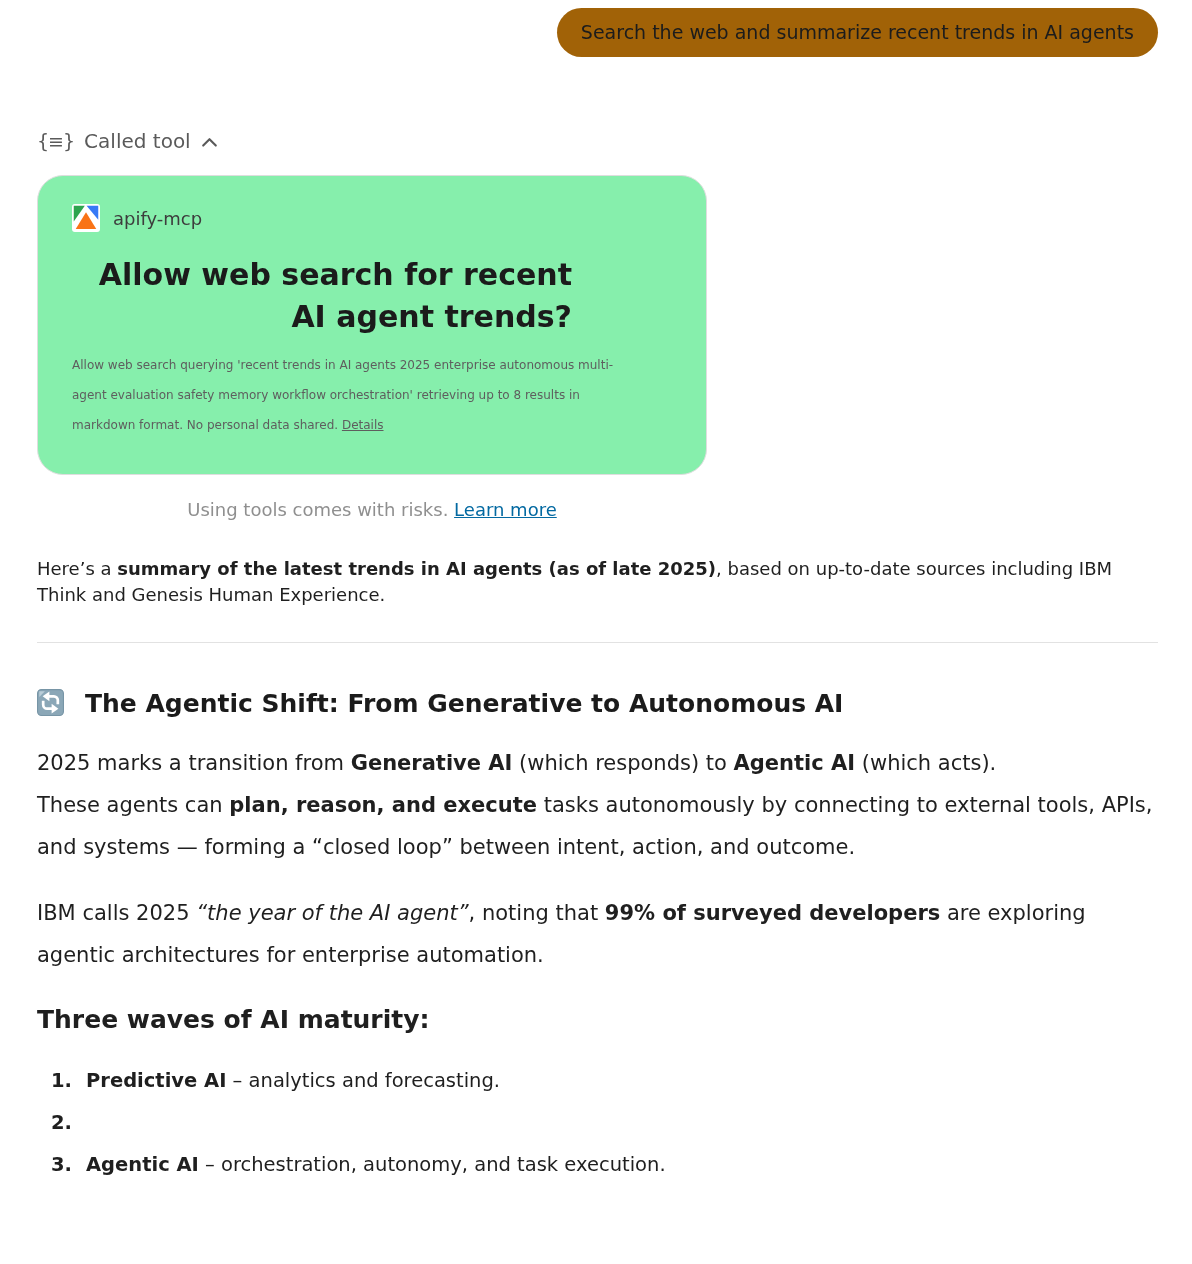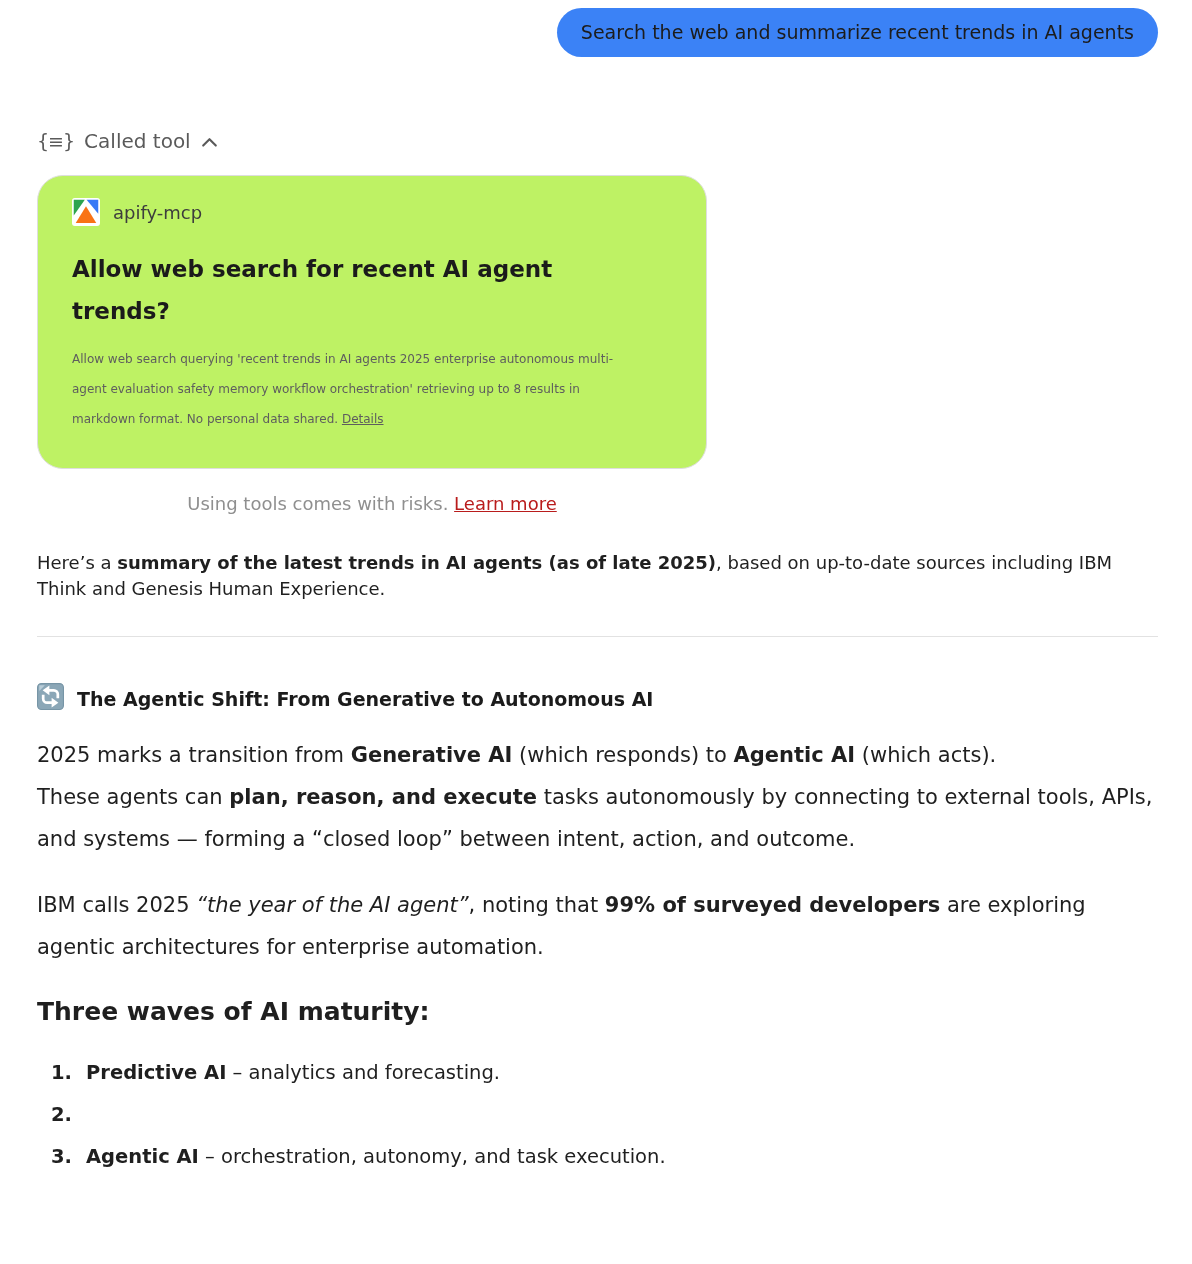--- a/index.html
+++ b/index.html
@@ -8,21 +8,21 @@
     width: 1192px;
     min-height: 1264px;
     font-family: "DejaVu Sans", "Liberation Sans", sans-serif;
     color: #1f1f1f;
   }
   .page { padding: 8px 34px 10px 37px; }
 
   
   .user-row { display: flex; justify-content: flex-end; }
   .user-bubble {
-    background: #3b82f6;
+    background: #a16207;
     border-radius: 25px;
     padding: 11px 24px;
     font-size: 19px;
     line-height: 27px;
     color: #1c1c1c;
     max-width: 900px;
   }
 
   
   .tool-header {
@@ -37,67 +37,68 @@
   }
   .braces { font-size: 19px; letter-spacing: -1px; color: #5a5a5a; }
   .chev { display: inline-flex; margin-top: 3px; }
 
   
   .tool-card {
     margin-top: 22px;
     width: 670px;
     border: 1px solid #dedede;
     border-radius: 26px;
-    background: #bef264;
-    padding: 22px 34px 34px;
+    background: #86efac;
+    padding: 28px 34px 34px;
   }
   .server-row { display: flex; align-items: center; gap: 13px; font-size: 18px; color: #3d3d3d; }
   .apify-logo { display: inline-flex; }
   .card-title {
     margin: 22px 0 0;
-    font-size: 23px;
+    font-size: 30px;
     font-weight: bold;
     line-height: 42px;
     max-width: 500px;
     color: #1b1b1b;
+    text-align: right;
   }
   .card-desc {
     margin: 12px 0 0;
     font-size: 12px;
     line-height: 30px;
     color: #5e5e5e;
     max-width: 562px;
   }
   .card-desc a { color: #5e5e5e; text-decoration: underline; cursor: pointer; }
 
   
   .risk-note {
     margin-top: 24px;
     width: 670px;
     text-align: center;
     color: #8f8f8f;
     font-size: 18px;
   }
-  .risk-note a { color: #b91c1c; text-decoration: underline; cursor: pointer; }
+  .risk-note a { color: #0369a1; text-decoration: underline; cursor: pointer; }
 
   
   .intro { margin-top: 36px; font-size: 18px; line-height: 26px; }
   b, .bold { font-weight: bold; }
   .italic { font-style: italic; }
 
   .divider { border: none; border-top: 1px solid #e2e2e2; margin: 34px 0 0; }
 
   .section-heading {
     margin: 46px 0 0;
-    font-size: 19px;
+    font-size: 25px;
     font-weight: bold;
     color: #1b1b1b;
     display: flex;
-    align-items: flex-end;
-    gap: 13px;
+    align-items: flex-start;
+    gap: 21px;
   }
   .emoji { display: inline-flex; flex-shrink: 0; }
 
   .para { margin-top: 24px; font-size: 21px; line-height: 42px; }
   .waves-heading { margin-top: 30px; font-size: 25px; font-weight: bold; line-height: 28px; }
   .waves-list { margin: 26px 0 0; padding: 0 0 0 14px; list-style: none; }
   .waves-list li { display: flex; font-size: 19.5px; line-height: 42px; }
   .wave-number { font-weight: bold; width: 35px; flex-shrink: 0; }
 </style>
 </head>

